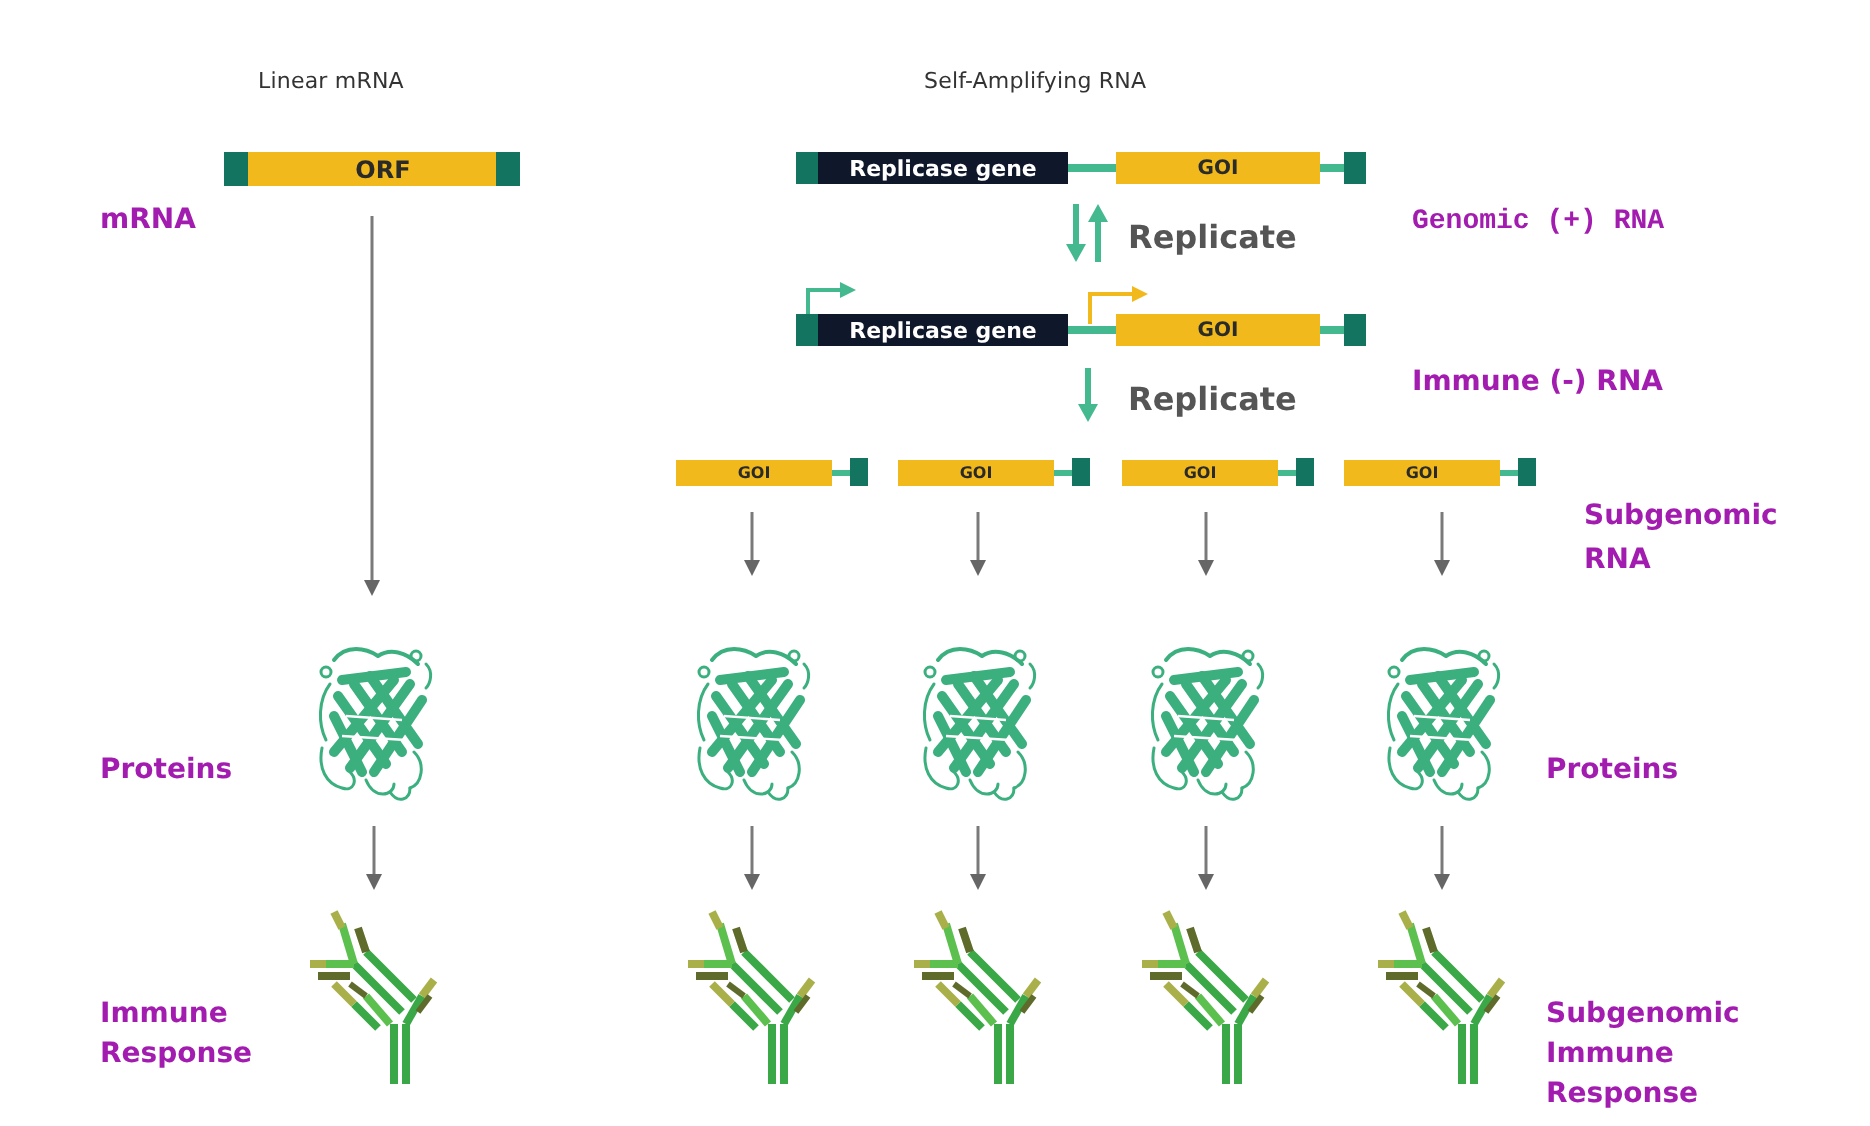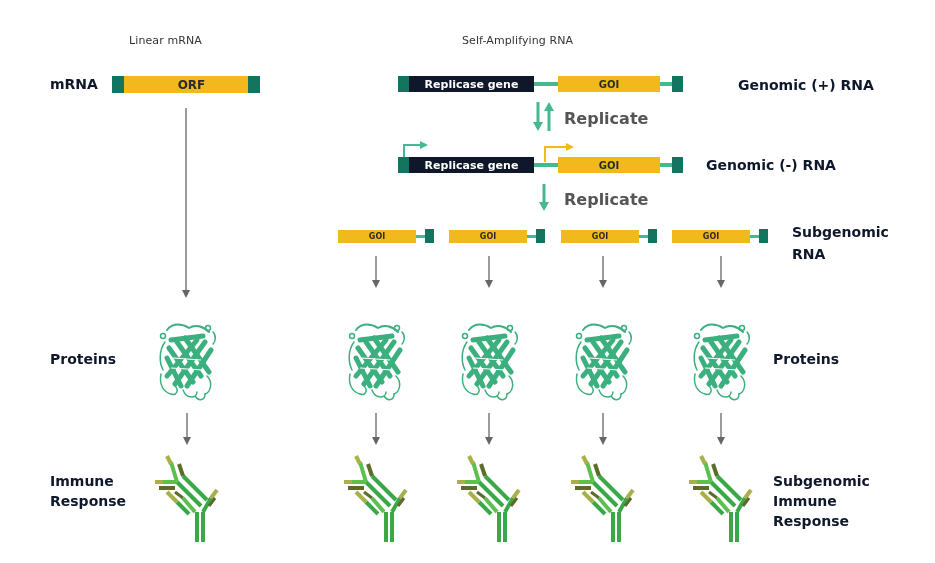--- a/index.html
+++ b/index.html
@@ -1,20 +1,20 @@
 <!DOCTYPE html>
 <html><head>
 <meta charset="utf-8">
 <style>
   html, body { margin: 0; padding: 0; background: #ffffff; }
   body { width: 935px; height: 563px; position: relative; overflow: hidden;
          font-family: "DejaVu Sans", sans-serif; color: #333333; }
   .abs { position: absolute; }
   .title { font-size: 11px; font-weight: normal; color: #333; letter-spacing: 0.1px; white-space: nowrap; }
-  .label { font-size: 14px; font-weight: bold; color: #0f172a; line-height: 20px; white-space: nowrap; }
+  .label { font-size: 14px; font-weight: bold; color: #a21caf; line-height: 20px; white-space: nowrap; margin-top: 26px; }
   .note { font-size: 16px; font-weight: bold; color: #555; white-space: nowrap; }
   .seg { position: absolute; box-sizing: border-box; display: flex; align-items: center; justify-content: center;
          font-weight: bold; white-space: nowrap; }
   .cap { background: #137560; }
   .orf { background: #f2b91c; color: #2a2a2a; }
   .rep { background: #0f172a; color: #ffffff; }
   .link { background: #44b88e; height: 4px; }
   svg { position: absolute; overflow: visible; }
 </style>
 </head>
@@ -31,21 +31,21 @@
 </div>
 
 <div>
   <div class="seg cap" style="left:398px; top:76px; width:11px; height:16px;"></div>
   <div class="seg rep" style="left:409px; top:76px; width:125px; height:16px; font-size:11px;">Replicase gene</div>
   <div class="seg link" style="left:534px; top:82px; width:24px;"></div>
   <div class="seg orf" style="left:558px; top:76px; width:102px; height:16px; font-size:10px;">GOI</div>
   <div class="seg link" style="left:660px; top:82px; width:12px;"></div>
   <div class="seg cap" style="left:672px; top:76px; width:11px; height:16px;"></div>
 </div>
-<div class="abs label" style="left:738px; top:75px;">Genomic (+) RNA</div>
+<div class="abs label" style="left:706px; top:75px;font-family:Liberation Mono, monospace;">Genomic (+) RNA</div>
 
 <svg style="left:530px; top:100px;" width="30" height="34">
   <g>
     <line x1="8" y1="2" x2="8" y2="24" stroke="#44b88e" stroke-width="3"></line>
     <polygon points="3,22 13,22 8,31" fill="#44b88e"></polygon>
   </g>
   <g>
     <line x1="19" y1="9" x2="19" y2="31" stroke="#44b88e" stroke-width="3"></line>
     <polygon points="14,11 24,11 19,2" fill="#44b88e"></polygon>
   </g>
@@ -63,21 +63,21 @@
   </g>
 </svg>
 <div>
   <div class="seg cap" style="left:398px; top:157px; width:11px; height:16px;"></div>
   <div class="seg rep" style="left:409px; top:157px; width:125px; height:16px; font-size:11px;">Replicase gene</div>
   <div class="seg link" style="left:534px; top:163px; width:24px;"></div>
   <div class="seg orf" style="left:558px; top:157px; width:102px; height:16px; font-size:10px;">GOI</div>
   <div class="seg link" style="left:660px; top:163px; width:12px;"></div>
   <div class="seg cap" style="left:672px; top:157px; width:11px; height:16px;"></div>
 </div>
-<div class="abs label" style="left:706px; top:155px;">Genomic (-) RNA</div>
+<div class="abs label" style="left:706px; top:155px;">Immune (-) RNA</div>
 
 <svg style="left:536px; top:182px;" width="20" height="34">
   <line x1="8" y1="2" x2="8" y2="22" stroke="#44b88e" stroke-width="3"></line>
   <polygon points="3,20 13,20 8,29" fill="#44b88e"></polygon>
 </svg>
 <div class="abs note" style="left:564px; top:190px;">Replicate</div>
 
 <div id="subgenomic-row">
     <div>
       <div class="seg orf" style="left:338px; top:230px; width:78px; height:13px; font-size:8px;">GOI</div>

